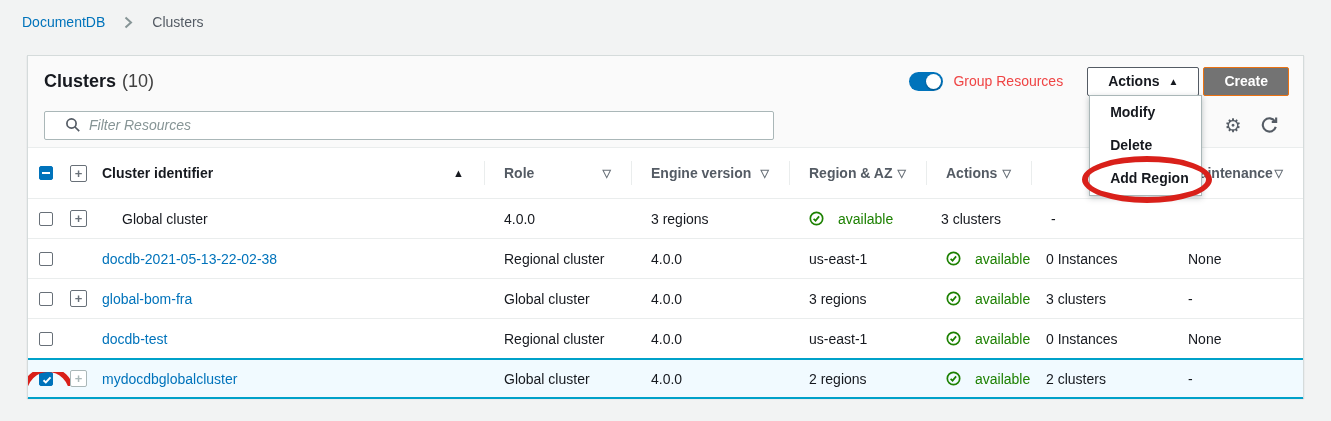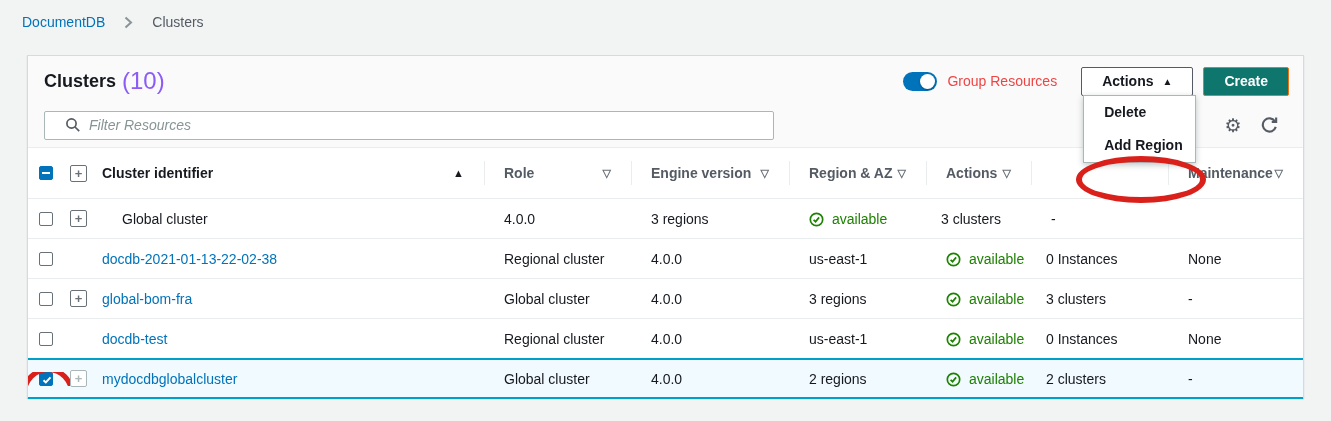--- a/index.html
+++ b/index.html
@@ -14,34 +14,34 @@
   .crumb-current { color:#545b64; }
 
   
   .panel { position:absolute; left:27px; top:55px; width:1277px; height:343px;
            background:#fff; border:1px solid #d5dbdb;
            box-shadow:0 1px 1px rgba(0,28,36,.18); }
   .panel-head { background:#fafafa; border-bottom:1px solid #eaeded; height:92px; }
 
   .title-row { display:flex; align-items:center; height:46px; padding:4px 14px 0 16px; }
   .panel-title { font-size:18px; font-weight:bold; color:#16191f; }
-  .panel-count { font-size:24px; font-weight:400; color:#8b5cf6; margin-left:6px; }
+  .panel-count { font-size:18px; font-weight:400; color:#404040; margin-left:6px; }
 
   .right-controls { margin-left:auto; display:flex; align-items:center; }
   .toggle { width:34px; height:19px; border-radius:10px; background:#0073bb; position:relative; cursor:pointer; }
   .toggle-knob { position:absolute; right:2px; top:2px; width:15px; height:15px; border-radius:50%;
                  background:#fff; box-shadow:0 1px 2px rgba(0,0,0,.3); }
   .toggle-label { font-size:14px; color:#ef4444; margin:0 24px 0 10px; }
 
   .btn { font-family:inherit; font-size:14px; font-weight:bold; height:29px; padding:0 20px;
          border-radius:2px; cursor:pointer; }
   .btn-actions { background:#fff; border:1px solid #545b64; color:#16191f;
                  display:flex; align-items:center; gap:9px; }
   .btn-actions .caret { font-size:10px; color:#16191f; }
-  .btn-create { background:#0f766e; border:1px solid #ec7211; color:#fff; margin-left:10px; }
+  .btn-create { background:#737373; border:1px solid #ec7211; color:#fff; margin-left:4px; }
 
   .actions-wrap { position:relative; }
   .dropdown { position:absolute; top:28px; left:2px; width:113px; background:#fff;
               border:1px solid #aab7b8; box-shadow:0 2px 6px rgba(0,28,36,.25); z-index:30; }
   .dropdown-item { height:33px; display:flex; align-items:center; padding-left:20px;
                    font-size:14px; font-weight:bold; color:#16191f; cursor:pointer; background:#fff; }
 
   
   .filter-row { display:flex; align-items:center; height:46px; padding:0 16px; }
   .filter-box { display:flex; align-items:center; width:730px; height:29px; background:#fff;
@@ -78,21 +78,21 @@
   .checkbox.indeterminate::after { content:""; position:absolute; left:2px; right:2px; top:5px;
                                    height:2px; background:#fff; }
   .checkbox.checked { background:#0073bb; border-color:#0073bb; }
   .checkbox.checked svg { position:absolute; left:1px; top:1px; }
 
   .expand-icon { width:17px; height:17px; border:1px solid #687078; border-radius:2px;
                  color:#687078; font-size:13px; font-weight:bold; line-height:15px;
                  text-align:center; background:#fff; cursor:pointer; }
   .expand-icon.dim { border-color:#aab7b8; color:#aab7b8; }
 
-  .status-cell { display:flex; align-items:flex-end; gap:8px; color:#1d8102; }
+  .status-cell { display:flex; align-items:center; gap:14px; color:#1d8102; }
 
   
   .red-ellipse { position:absolute; border:5px solid #d9201a; border-radius:50%;
                  pointer-events:none; z-index:50; background:transparent; }
   .ellipse-menu { top:60px; left:-8px; width:130px; height:47px; border-width:6px; }
   .ellipse-checkbox { top:-5px; left:-6px; width:52px; height:52px; }
 </style>
 </head>
 <body>
 
@@ -120,20 +120,21 @@
             <div class="toggle-knob"></div>
           </div>
           <span class="toggle-label">Group Resources</span>
 
           <div class="actions-wrap">
             <button class="btn btn-actions">
               <span>Actions</span>
               <span class="caret">▲</span>
             </button>
             <div class="dropdown">
+              <div class="dropdown-item">Modify</div>
               <div class="dropdown-item">Delete</div>
               <div class="dropdown-item">Add Region</div>
               <div class="red-ellipse ellipse-menu"></div>
             </div>
           </div>
 
           <button class="btn btn-create">Create</button>
         </div>
       </div>
 
@@ -221,21 +222,21 @@
         </div>
         <div class="cell" style="padding:0 15px;">3 clusters</div>
         <div class="cell">-</div>
       </div>
 
       <div class="grid-row">
         <div class="cell cell-id">
             <div class="checkbox"></div>
           </div>
         <div class="cell cell-id"></div>
-        <div class="cell cell-id"><a class="link">docdb-2021-01-13-22-02-38</a></div>
+        <div class="cell cell-id"><a class="link">docdb-2021-05-13-22-02-38</a></div>
         <div class="cell">Regional cluster</div>
         <div class="cell">4.0.0</div>
         <div class="cell">us-east-1</div>
         <div class="cell status-cell">
           <span style="display:inline-flex;">
             <svg width="15" height="15" viewBox="0 0 16 16">
                 <circle cx="8" cy="8" r="6.6" fill="none" stroke="#1d8102" stroke-width="1.8"></circle>
                 <path d="M4.9 8.3 L7 10.3 L10.8 5.7" fill="none" stroke="#1d8102" stroke-width="1.8"></path>
               </svg>
           </span>

